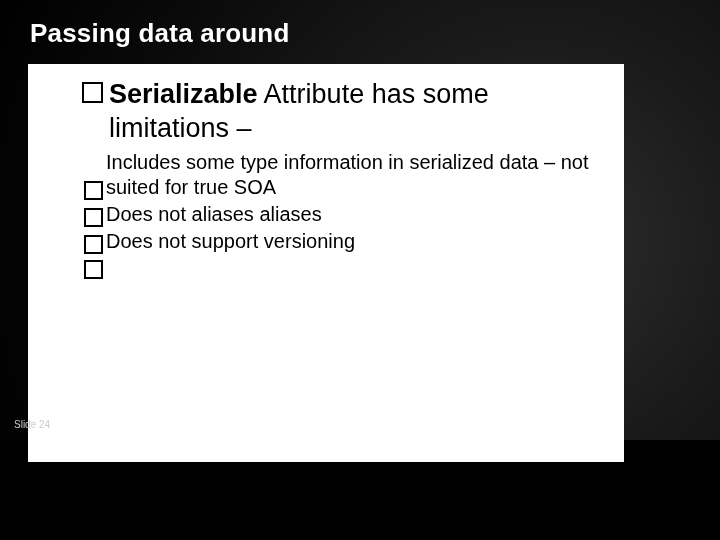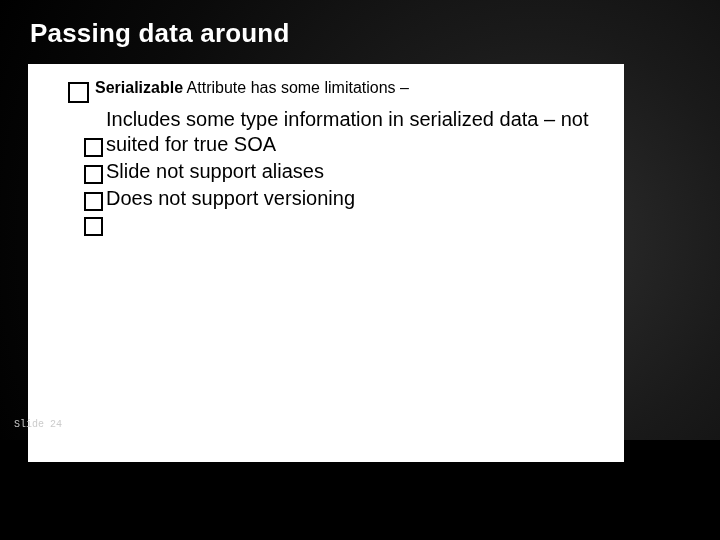--- a/index.html
+++ b/index.html
@@ -31,23 +31,23 @@
     position: absolute;
     left: 30px;
     top: 18px;
     font-size: 26px;
     font-weight: bold;
     letter-spacing: 0.2px;
   }
   .bullet-l1 {
     display: flex;
     align-items: flex-start;
-    font-size: 16px;
+    font-size: 27px;
     line-height: 1.25;
-    margin: 14px 16px 4px 12px;
+    margin: 14px 16px 4px 26px;
     padding-left: 28px;
   }
   .bullet-l1 .box {
     flex: 0 0 auto;
     width: 17px;
     height: 17px;
     border: 2px solid #000;
     margin-top: 4px;
     margin-right: 6px;
   }
@@ -68,21 +68,20 @@
     border: 2px solid #000;
     margin-top: 4px;
     margin-right: 3px;
   }
   .slide-number {
     position: absolute;
     left: 14px;
     bottom: 10px;
     font-size: 10px;
     color: #ccc;
-    font-family: Liberation Mono, monospace;
   }
 </style>
 </head>
 <body>
 
 <div class="slide">
 
   <div class="title">Passing data around</div>
 
   <div class="content-card">
@@ -93,21 +92,21 @@
         <b>Serializable</b><span> Attribute has some limitations –</span>
       </span>
     </div>
 
     <div class="bullet-l2">
       <span class="box"></span>
       <span>Includes some type information in serialized data – not suited for true SOA</span>
     </div>
     <div class="bullet-l2">
       <span class="box"></span>
-      <span>Slide not support aliases</span>
+      <span>Does not aliases aliases</span>
     </div>
     <div class="bullet-l2">
       <span class="box"></span>
       <span>Does not support versioning</span>
     </div>
     <div class="bullet-l2">
       <span class="box"></span>
     </div>
 
   </div>

